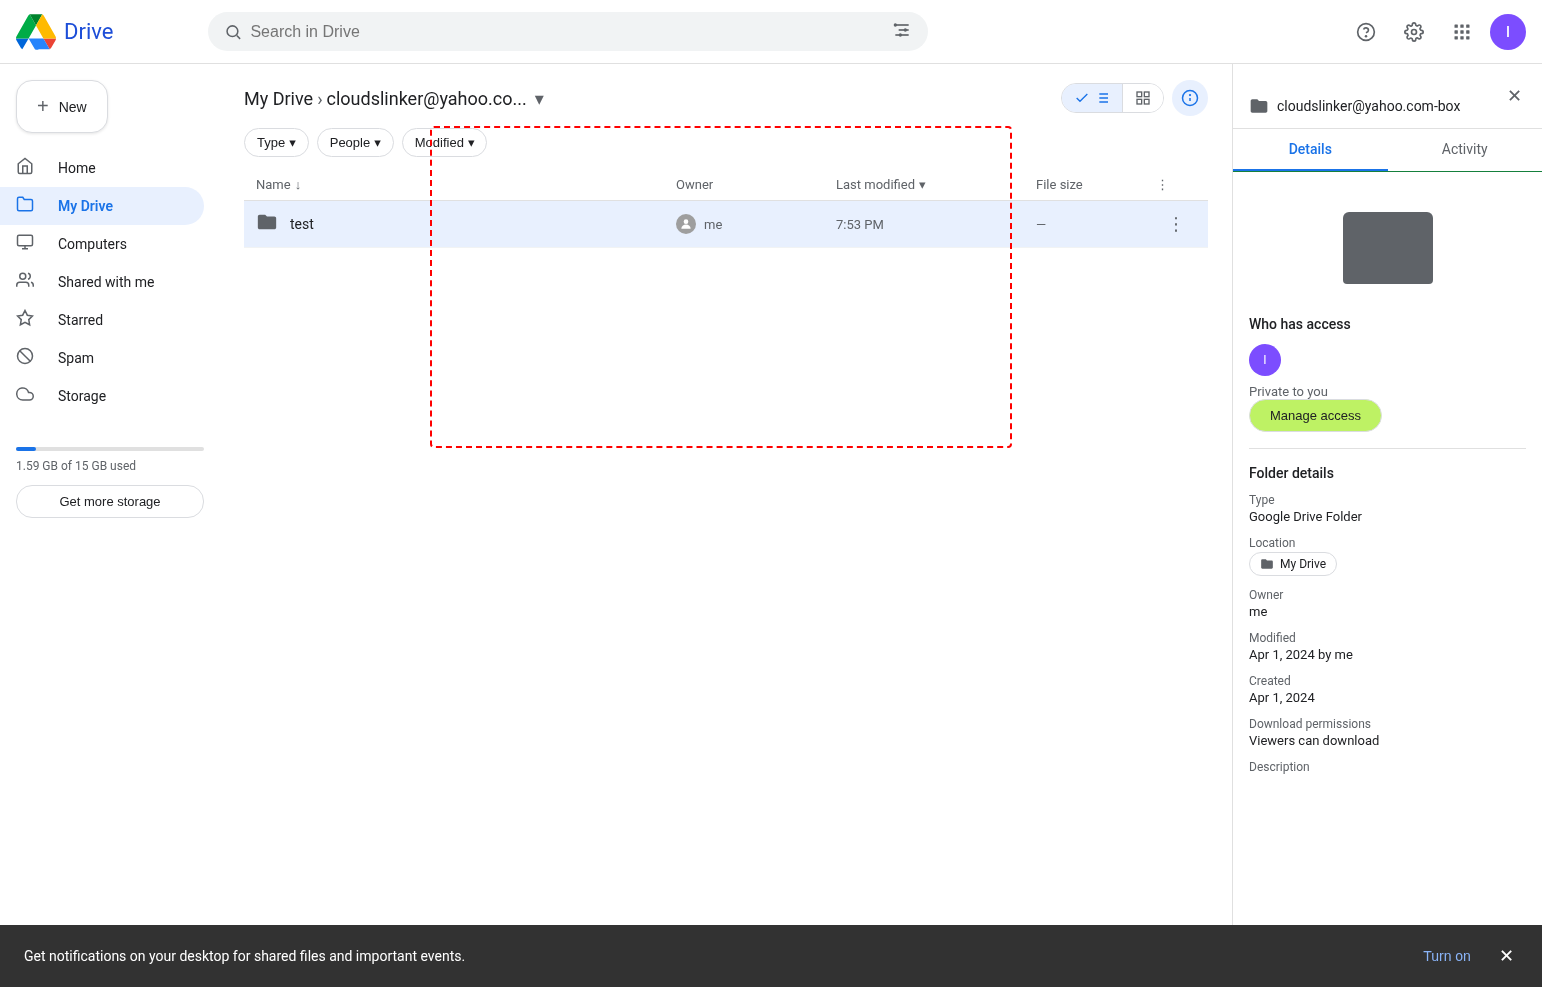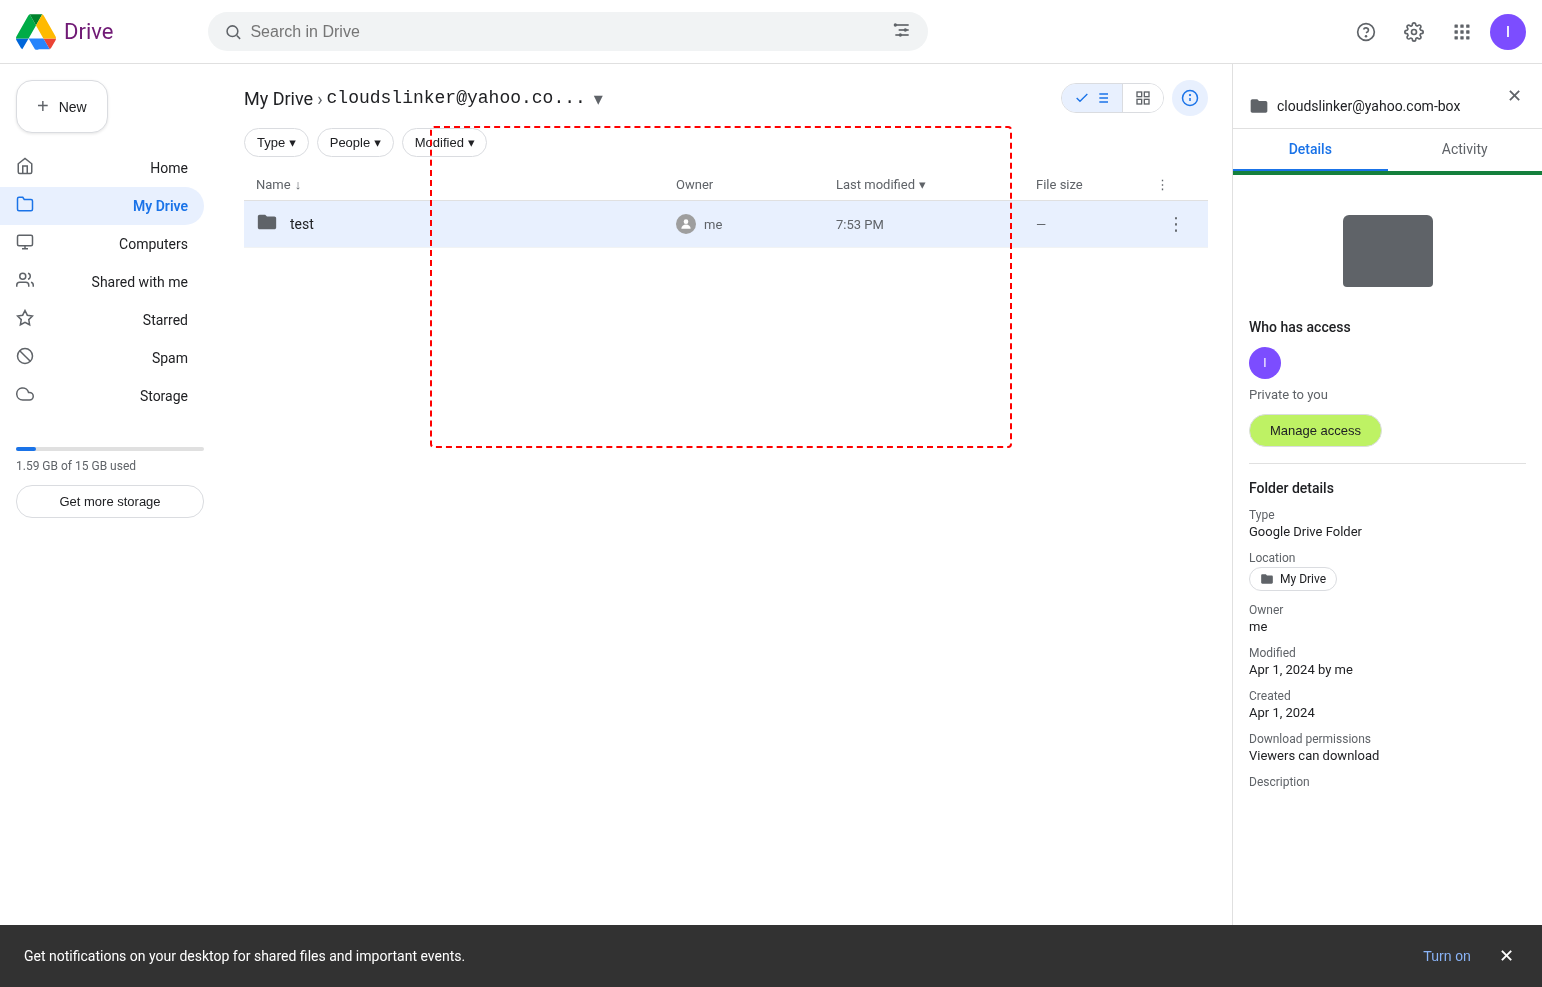--- a/index.html
+++ b/index.html
@@ -1,51 +1,51 @@
 <!DOCTYPE html>
 <html><head>
   <meta charset="utf-8">
   <style>
     * { box-sizing: border-box; margin: 0; padding: 0; }
     body { font-family: 'Google Sans', Roboto, Arial, sans-serif; background: #fff; color: #202124; font-size: 14px; display: flex; flex-direction: column; height: 987px; overflow: hidden; }
 
     
     .topbar { display: flex; align-items: center; padding: 8px 16px; gap: 12px; height: 64px; border-bottom: 1px solid #e0e0e0; flex-shrink: 0; }
     .logo-area { display: flex; align-items: center; gap: 8px; min-width: 180px; }
-    .logo-text { font-size: 22px; color: #701a75; font-weight: 400; }
+    .logo-text { font-size: 22px; color: #1d4ed8; font-weight: 400; }
     .search-bar { flex: 1; display: flex; align-items: center; background: #f1f3f4; border-radius: 24px; padding: 8px 16px; gap: 8px; max-width: 720px; }
     .search-bar input { border: none; background: transparent; outline: none; font-size: 16px; width: 100%; color: #202124; }
     .search-tune { margin-left: auto; cursor: pointer; color: #5f6368; }
     .topbar-right { margin-left: auto; display: flex; align-items: center; gap: 8px; }
     .icon-btn { width: 40px; height: 40px; border-radius: 50%; display: flex; align-items: center; justify-content: center; cursor: pointer; border: none; background: transparent; color: #5f6368; font-size: 20px; }
     .avatar { width: 36px; height: 36px; border-radius: 50%; background: #7c4dff; color: white; display: flex; align-items: center; justify-content: center; font-size: 14px; font-weight: 500; cursor: pointer; }
 
     
     .main { display: flex; flex: 1; overflow: hidden; }
 
     
     .sidebar { width: 220px; padding: 8px 0; overflow-y: auto; flex-shrink: 0; }
     .new-btn { display: flex; align-items: center; gap: 10px; margin: 8px 16px 16px; padding: 14px 20px; border-radius: 16px; background: #fff; border: 1px solid #dadce0; cursor: pointer; font-size: 14px; font-weight: 500; color: #202124; box-shadow: 0 1px 3px rgba(0,0,0,0.1); }
     .new-btn .plus { font-size: 20px; color: #5f6368; }
-    .sidebar-item { display: flex; align-items: center; gap: 13px; padding: 8px 16px; border-radius: 0 24px 24px 0; cursor: pointer; color: #202124; font-size: 14px; margin-right: 16px; justify-content: space-between; }
+    .sidebar-item { display: flex; align-items: center; gap: 24px; padding: 8px 16px; border-radius: 0 24px 24px 0; cursor: pointer; color: #202124; font-size: 14px; margin-right: 16px; }
     .sidebar-item.active { background: #e8f0fe; font-weight: 600; }
     .sidebar-item .s-icon { font-size: 18px; color: #5f6368; }
     .storage-section { padding: 16px; margin-top: 8px; }
     .storage-bar-bg { height: 4px; background: #e0e0e0; border-radius: 2px; margin: 8px 0; }
     .storage-bar-fill { height: 4px; background: #1a73e8; border-radius: 2px; width: 10.6%; }
     .storage-text { font-size: 12px; color: #5f6368; }
     .get-storage-btn { display: block; margin-top: 12px; padding: 8px 16px; border-radius: 16px; border: 1px solid #dadce0; background: #fff; cursor: pointer; font-size: 13px; color: #202124; text-align: center; width: 100%; }
 
     
     .content { flex: 1; overflow-y: auto; padding: 0; display: flex; flex-direction: column; }
     .content-header { padding: 16px 24px 0; display: flex; align-items: center; gap: 8px; }
     .breadcrumb { display: flex; align-items: center; gap: 4px; font-size: 18px; color: #202124; }
     .breadcrumb .bc-link { color: #202124; cursor: pointer; }
     .breadcrumb .bc-sep { color: #5f6368; font-size: 18px; }
-    .breadcrumb .bc-current { color: #202124; font-family: Liberation Mono, monospace; }
+    .breadcrumb .bc-current { color: #202124; }
     .breadcrumb .bc-dropdown { cursor: pointer; color: #5f6368; margin-left: 4px; }
     .header-actions { margin-left: auto; display: flex; align-items: center; gap: 8px; }
     .view-btn { padding: 6px 10px; border-radius: 20px; border: 1px solid #dadce0; background: #e8f0fe; cursor: pointer; font-size: 13px; display: flex; align-items: center; gap: 4px; color: #1a73e8; }
     .view-btn-inactive { background: #fff; color: #5f6368; }
     .info-btn { width: 36px; height: 36px; border-radius: 50%; border: none; background: #e8f0fe; cursor: pointer; display: flex; align-items: center; justify-content: center; color: #1a73e8; font-size: 16px; font-weight: bold; }
     .filter-bar { display: flex; align-items: center; gap: 8px; padding: 12px 24px; }
     .filter-chip { display: flex; align-items: center; gap: 4px; padding: 6px 12px; border-radius: 16px; border: 1px solid #dadce0; background: #fff; cursor: pointer; font-size: 13px; color: #202124; }
 
     
     .file-table { padding: 0 24px; flex: 1; }
@@ -63,30 +63,30 @@
     .file-modified { width: 200px; font-size: 13px; color: #5f6368; }
     .file-size { width: 120px; font-size: 13px; color: #5f6368; }
     .file-more { width: 40px; display: flex; justify-content: center; }
     .more-btn { background: none; border: none; cursor: pointer; color: #5f6368; font-size: 18px; padding: 4px; border-radius: 50%; }
 
     
     .right-panel { width: 310px; border-left: 1px solid #e0e0e0; flex-shrink: 0; overflow-y: auto; display: flex; flex-direction: column; }
     .panel-header { display: flex; align-items: center; padding: 12px 16px; border-bottom: 1px solid #e0e0e0; }
     .panel-title { flex: 1; font-size: 14px; color: #202124; font-weight: 400; overflow: hidden; text-overflow: ellipsis; white-space: nowrap; }
     .panel-close { background: none; border: none; cursor: pointer; color: #5f6368; font-size: 18px; padding: 4px; border-radius: 50%; }
-    .panel-tabs { display: flex; border-bottom: 4px solid #15803d; justify-content: flex-end; }
+    .panel-tabs { display: flex; border-bottom: 1px solid #15803d; justify-content: flex-end; }
     .panel-tab { flex: 1; text-align: center; padding: 12px; font-size: 14px; cursor: pointer; color: #5f6368; border-bottom: 2px solid transparent; }
     .panel-tab.active { color: #1a73e8; border-bottom: 2px solid #1a73e8; font-weight: 500; }
     .panel-content { padding: 16px; flex: 1; }
     .folder-preview { display: flex; justify-content: center; padding: 24px 0; }
     .access-section { margin-top: 8px; }
     .section-title { font-size: 14px; font-weight: 500; color: #202124; margin-bottom: 12px; }
     .access-avatars { display: flex; align-items: center; gap: 4px; margin-bottom: 8px; }
     .access-avatar { width: 32px; height: 32px; border-radius: 50%; background: #7c4dff; display: flex; align-items: center; justify-content: center; color: white; font-size: 12px; }
-    .private-text { font-size: 13px; color: #5f6368; margin-bottom: 12px; }
+    .private-text { font-size: 13px; color: #5f6368; }
     .manage-btn { padding: 8px 20px; border-radius: 20px; border: 1px solid #dadce0; background: #bef264; cursor: pointer; font-size: 13px; color: #202124; }
     .divider { height: 1px; background: #e0e0e0; margin: 16px 0; }
     .details-section .section-title { font-size: 14px; font-weight: 500; margin-bottom: 12px; }
     .detail-row { margin-bottom: 12px; }
     .detail-label { font-size: 12px; color: #5f6368; margin-bottom: 2px; }
     .detail-value { font-size: 13px; color: #202124; }
     .location-chip { display: inline-flex; align-items: center; gap: 6px; padding: 4px 10px; border-radius: 12px; border: 1px solid #dadce0; font-size: 12px; color: #202124; cursor: pointer; }
 
     
     .notification-bar { position: fixed; bottom: 0; left: 0; right: 0; background: #323232; color: white; padding: 16px 24px; display: flex; align-items: center; gap: 16px; z-index: 100; }

